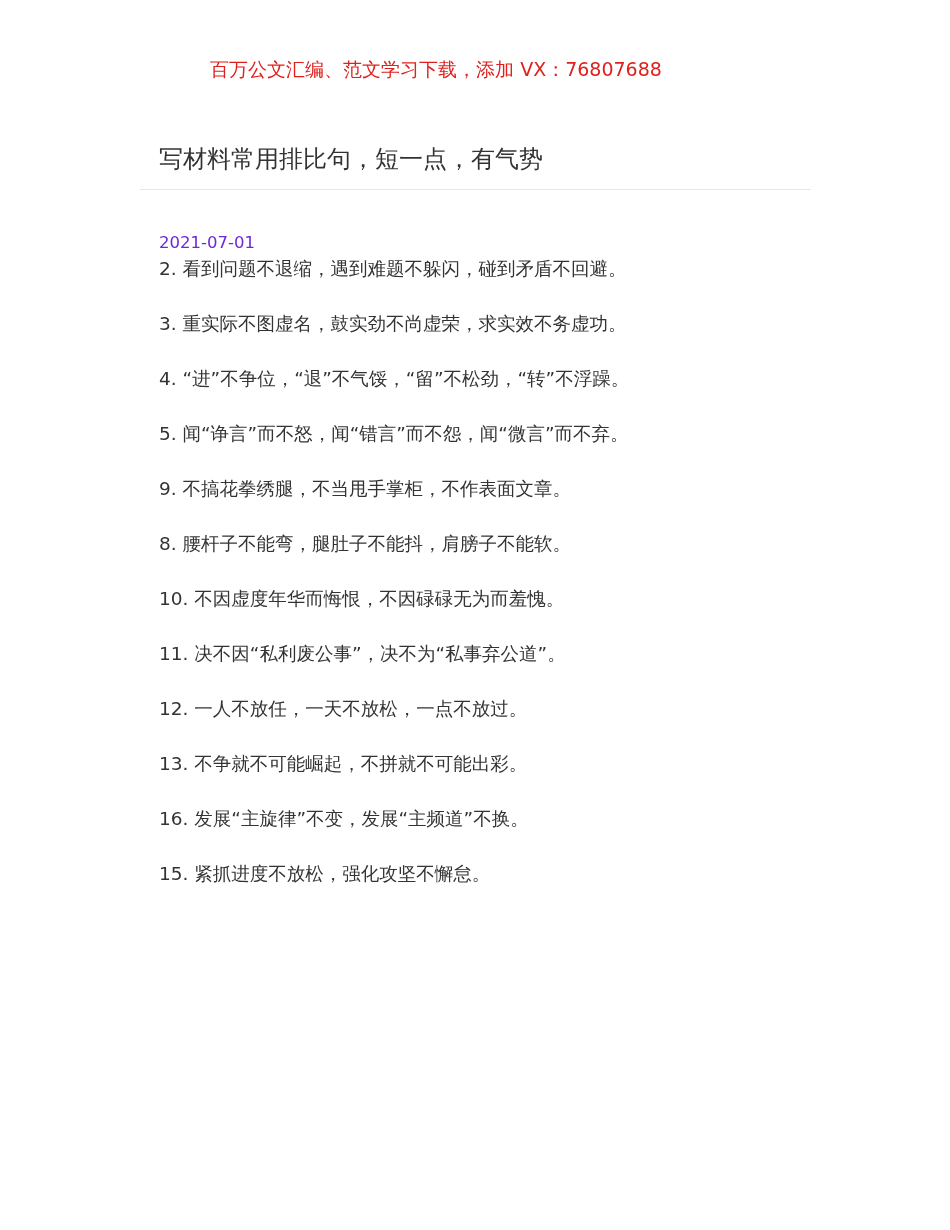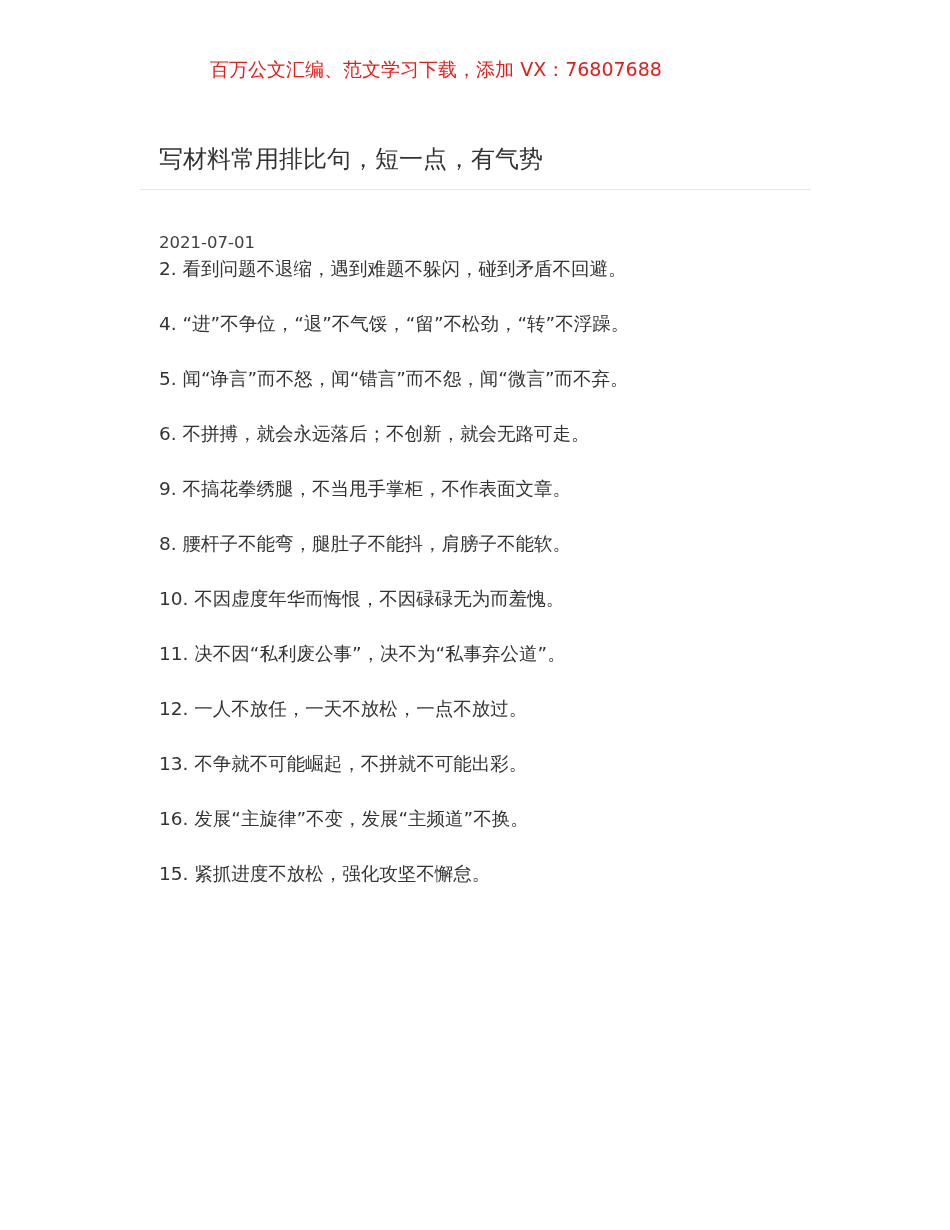--- a/index.html
+++ b/index.html
@@ -46,21 +46,21 @@
       border-top: 1px solid #e6e6e6;
       margin-top: 7px;
     }
     .content {
       padding: 0 19px;
     }
     .date {
       margin-top: 42px;
       font-size: 16.5px;
       line-height: 22px;
-      color: #404040;
+      color: #6d28d9;
     }
     .items {
       list-style: none;
       margin: 0;
       padding: 0;
     }
     .item {
       font-size: 18.5px;
       line-height: 29px;
       color: #333333;
@@ -75,23 +75,23 @@
 
 <div class="banner">百万公文汇编、范文学习下载，添加 VX：76807688</div>
 
 <div class="article">
   <h1 class="title">写材料常用排比句，短一点，有气势</h1>
   <div class="divider"></div>
   <div class="content">
     <div class="date">2021-07-01</div>
     <ul class="items">
       <li class="item">2. 看到问题不退缩，遇到难题不躲闪，碰到矛盾不回避。</li>
+      <li class="item">3. 重实际不图虚名，鼓实劲不尚虚荣，求实效不务虚功。</li>
       <li class="item">4. “进”不争位，“退”不气馁，“留”不松劲，“转”不浮躁。</li>
       <li class="item">5. 闻“诤言”而不怒，闻“错言”而不怨，闻“微言”而不弃。</li>
-      <li class="item">6. 不拼搏，就会永远落后；不创新，就会无路可走。</li>
       <li class="item">9. 不搞花拳绣腿，不当甩手掌柜，不作表面文章。</li>
       <li class="item">8. 腰杆子不能弯，腿肚子不能抖，肩膀子不能软。</li>
       <li class="item">10. 不因虚度年华而悔恨，不因碌碌无为而羞愧。</li>
       <li class="item">11. 决不因“私利废公事”，决不为“私事弃公道”。</li>
       <li class="item">12. 一人不放任，一天不放松，一点不放过。</li>
       <li class="item">13. 不争就不可能崛起，不拼就不可能出彩。</li>
       <li class="item">16. 发展“主旋律”不变，发展“主频道”不换。</li>
       <li class="item">15. 紧抓进度不放松，强化攻坚不懈怠。</li>
     </ul>
   </div>

